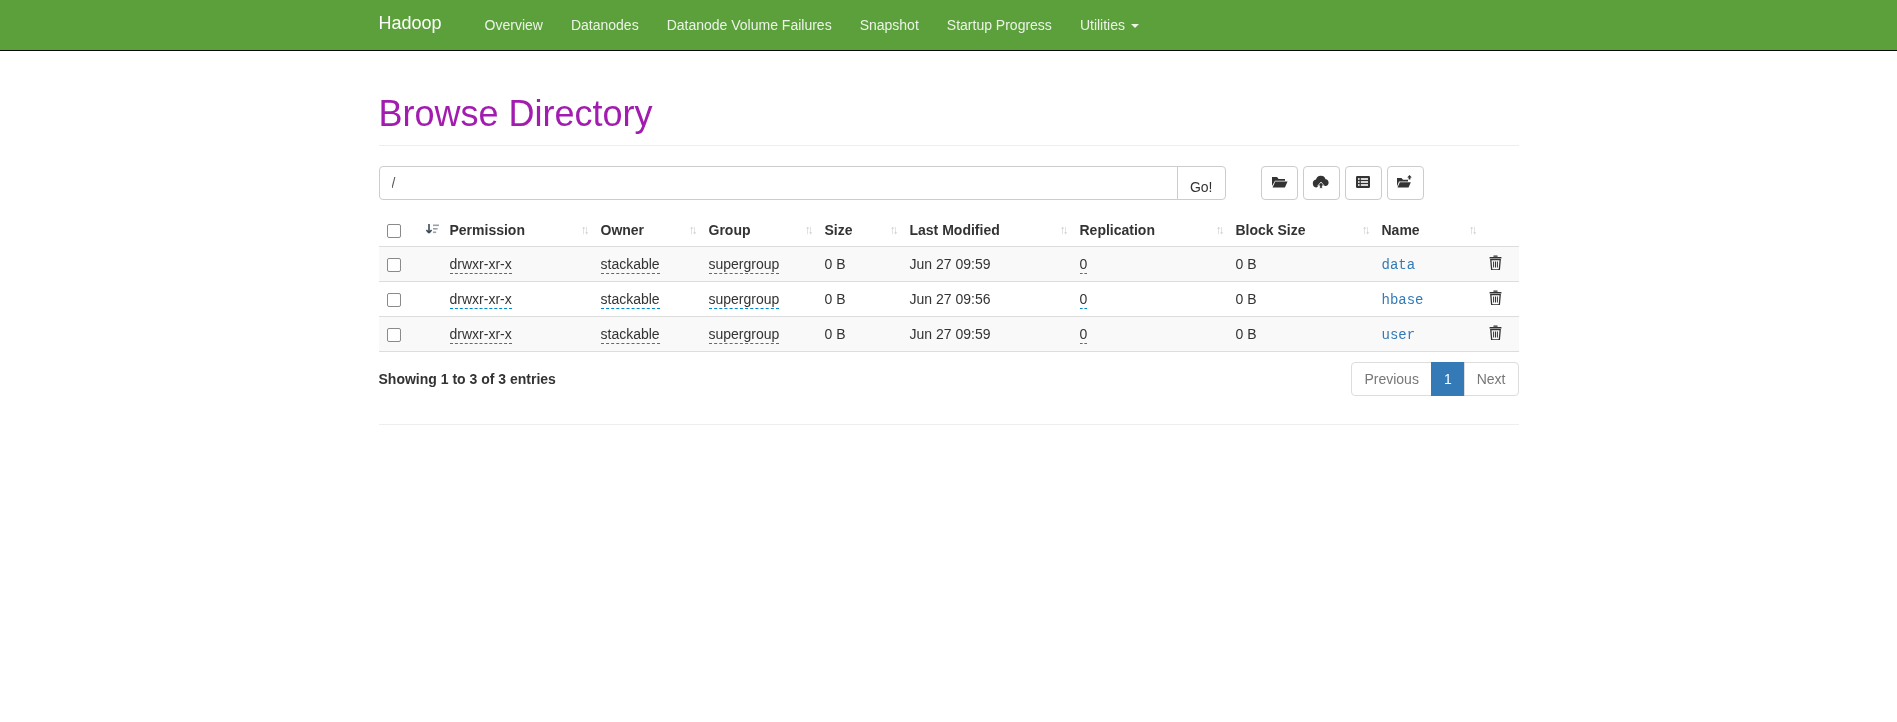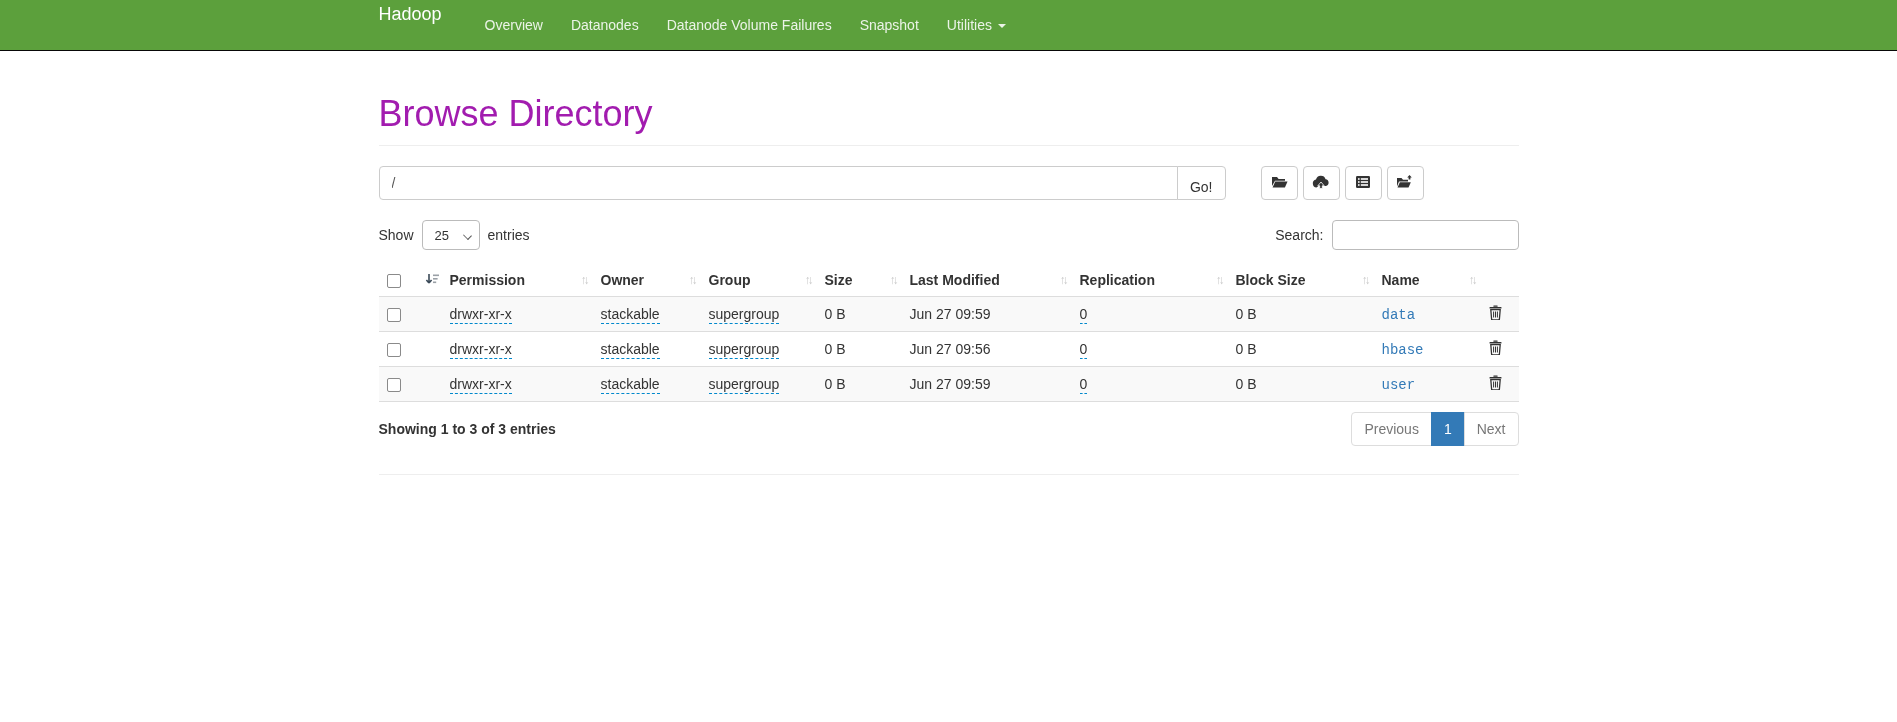--- a/index.html
+++ b/index.html
@@ -16,21 +16,21 @@
 
   
   .navbar {
     height: 51px;
     background: #5CA03C;
     border-bottom: 1px solid #080808;
   }
   .navbar .container { display: flex; align-items: stretch; height: 50px; }
   .navbar-brand {
     color: #fff; font-size: 18px; line-height: 20px;
-    padding: 4px 15px 15px 0; text-decoration: none; cursor: pointer;
+    padding: 13px 15px 15px 0; text-decoration: none; cursor: pointer;
   }
   .navbar-nav { display: flex; align-items: flex-end; margin-left: 14px; }
   .nav-link {
     color: rgba(255,255,255,0.88); font-size: 14px; line-height: 20px;
     padding: 15px 14px; text-decoration: none; cursor: pointer; white-space: nowrap;
     display: flex; align-items: center; gap: 6px;
   }
   .caret {
     display: inline-block; width: 0; height: 0; margin-top: 1px;
     border-left: 4px solid transparent; border-right: 4px solid transparent;
@@ -127,20 +127,23 @@
         <span>Overview</span>
       </a>
       <a class="nav-link">
         <span>Datanodes</span>
       </a>
       <a class="nav-link">
         <span>Datanode Volume Failures</span>
       </a>
       <a class="nav-link">
         <span>Snapshot</span>
+      </a>
+      <a class="nav-link">
+        <span>Startup Progress</span>
       </a>
       <a class="nav-link">
         <span>Utilities</span>
         <span class="caret"></span>
       </a>
     </div>
   </div>
 </nav>
 
 <div class="container">
@@ -188,34 +191,20 @@
           <svg width="18" height="15" viewBox="0 0 18 15">
             <path d="M1 4 h4.5 l1.5 1.8 h5 v1.6 h-9 L1 12.5 Z" fill="#333"></path>
             <path d="M3.8 8.2 h11 l-2.3 5.3 H1.5 Z" fill="#333"></path>
             <path d="M13.5 1 l2.3 2.6 h-1.4 v2 h-1.8 v-2 h-1.4 Z" fill="#333"></path>
           </svg>
         </span>
       </button>
     </div>
   </div>
 
-  <div class="controls-row">
-    <div class="length-control">
-      <span>Show</span>
-      <div class="select-box">
-        <span>25</span>
-        <span class="select-chevron"></span>
-      </div>
-      <span>entries</span>
-    </div>
-    <div class="search-control">
-      <span>Search:</span>
-      <input class="search-input" type="text" value="" style="">
-    </div>
-  </div>
 
   <table class="dir-table">
     <colgroup>
       <col style="width:63px">
         <col style="width:151px">
         <col style="width:108px">
         <col style="width:116px">
       <col style="width:85px">
         <col style="width:170px">
         <col style="width:156px">

